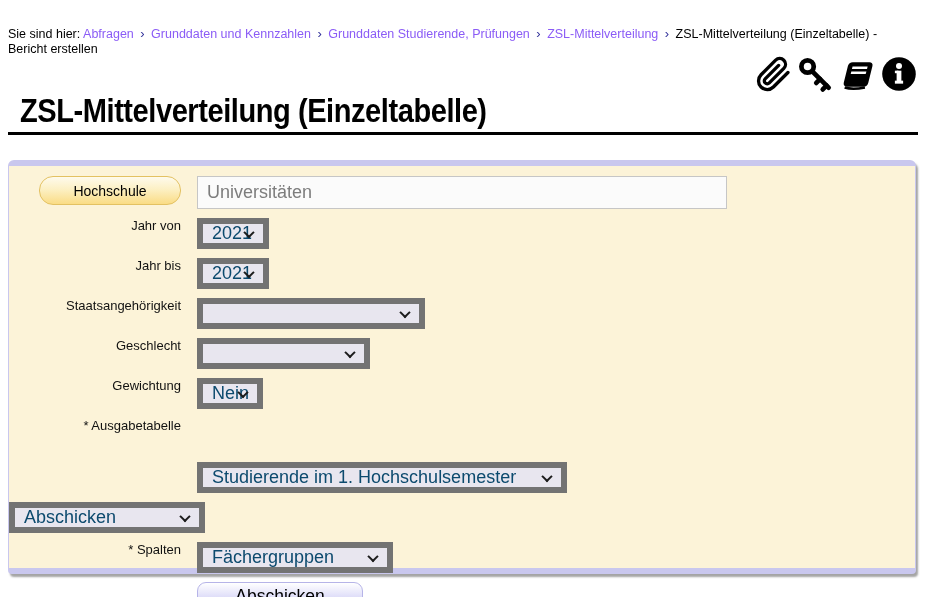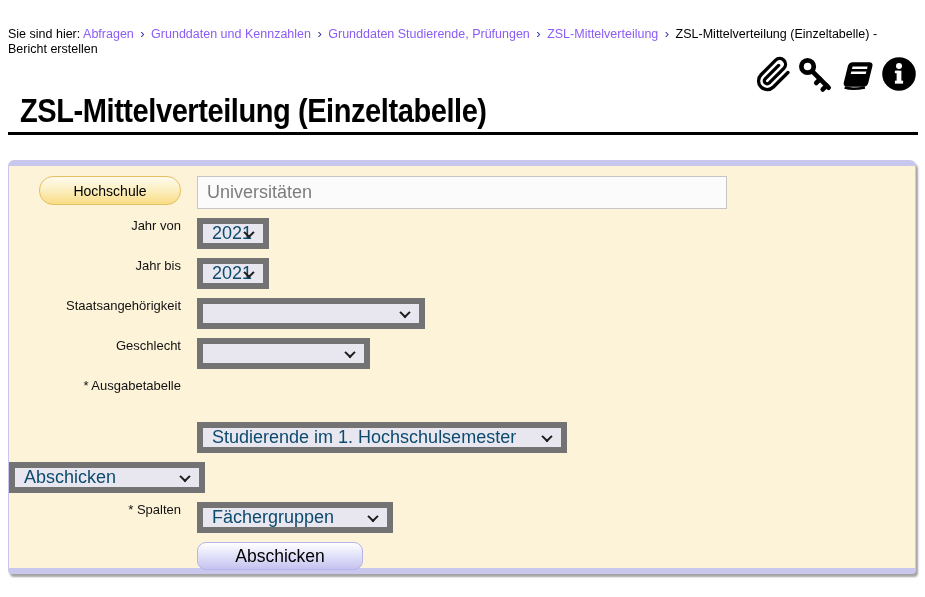--- a/index.html
+++ b/index.html
@@ -198,20 +198,27 @@
   </div>
 
   <div class="row">
     <div class="label-col">Geschlecht</div>
     <div class="select w-gesch">
       <span></span>
       <span class="chev"></span>
     </div>
   </div>
 
+  <div class="row">
+    <div class="label-col">Gewichtung</div>
+    <div class="select w-gewi">
+      <span>Nein</span>
+      <span class="chev"></span>
+    </div>
+  </div>
 
   <div class="row">
     <div class="label-col">* Ausgabetabelle</div>
     <div class="select w-ausg">
       <span>Studierende im 1. Hochschulsemester</span>
       <span class="chev"></span>
     </div>
   </div>
 
   <div class="row">

